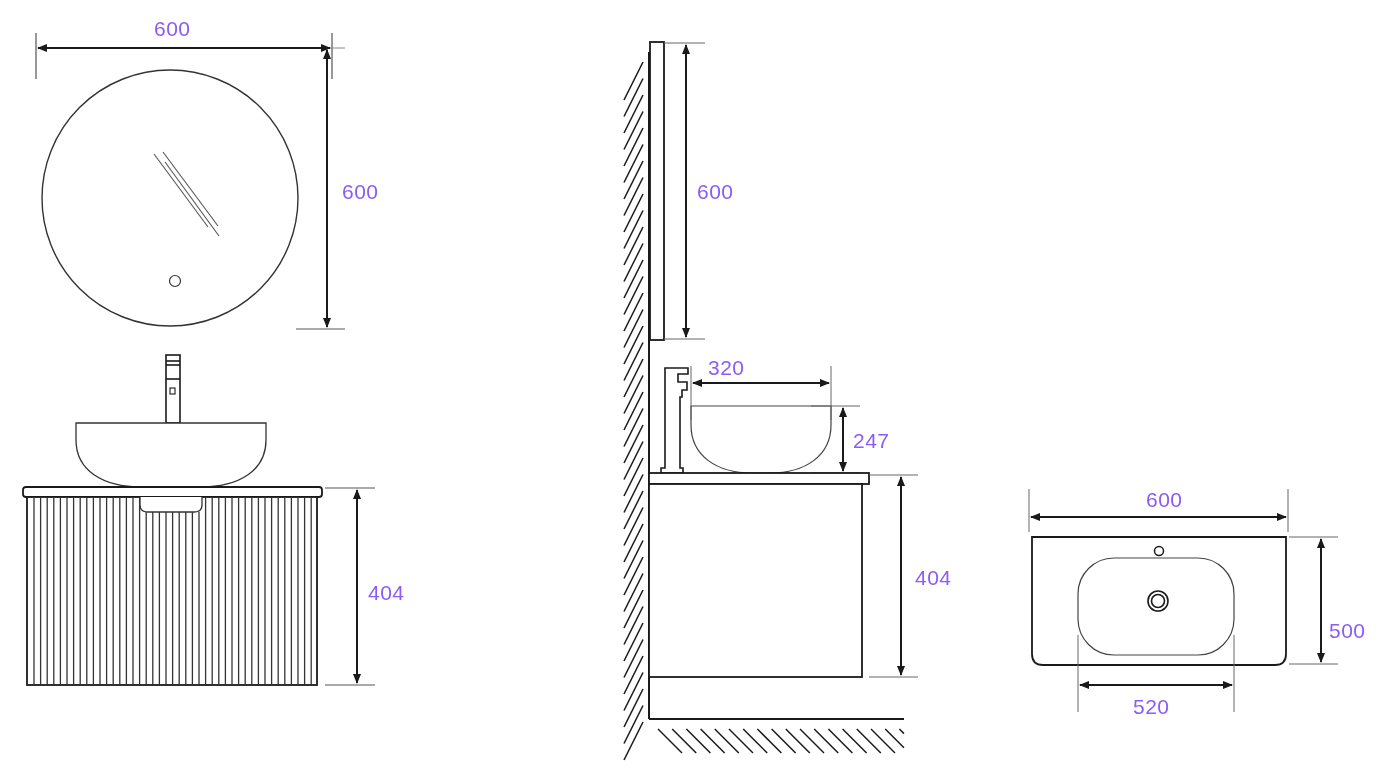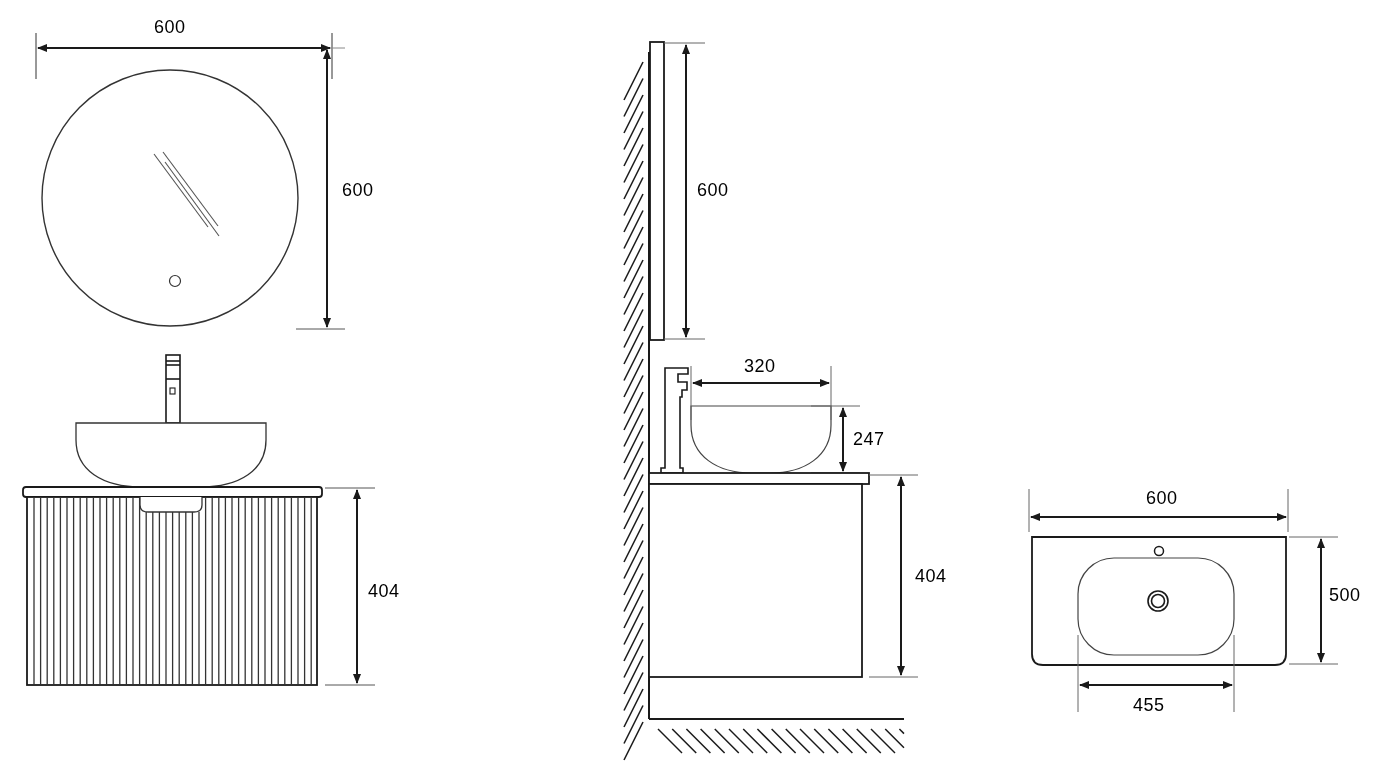--- a/index.html
+++ b/index.html
@@ -1,18 +1,18 @@
 <!DOCTYPE html>
 <html><head>
   <meta charset="utf-8">
   <style>
     html, body { margin: 0; padding: 0; background: #ffffff; }
     body { width: 1397px; height: 774px; overflow: hidden; position: relative; font-family: "Liberation Sans", sans-serif; }
     #canvas { position: absolute; left: 0; top: 0; width: 1397px; height: 774px; }
-    .dim-label { position: absolute; font-family: "Liberation Sans", sans-serif; font-size: 18px; color: #000000; line-height: 1; letter-spacing: 0.5px; }
+    .dim-label { position: absolute; font-family: "Liberation Sans", sans-serif; font-size: 21px; color: #8b5cf6; line-height: 1; letter-spacing: 0.5px; }
   </style>
 </head>
 <body>
 
 <svg id="canvas" width="1397" height="774" viewBox="0 0 1397 774" xmlns="http://www.w3.org/2000/svg">
   <defs>
     <marker id="arr" viewBox="0 0 10 10" refX="9" refY="5" markerWidth="10" markerHeight="10" markerUnits="userSpaceOnUse" orient="auto-start-reverse">
       <path d="M0,1 L10,5 L0,9 Z" fill="#1a1a1a"></path>
     </marker>
   </defs>
@@ -221,19 +221,19 @@
     <line x1="1234" y1="635" x2="1234" y2="712" stroke="#666" stroke-width="1"></line>
     <line x1="1080" y1="685" x2="1232" y2="685" stroke="#1a1a1a" stroke-width="2" marker-start="url(#arr)" marker-end="url(#arr)"></line>
   </g>
 </svg>
 
 <div class="dim-label" style="left:154px; top:18px;">600</div>
 <div class="dim-label" style="left:342px; top:181px;">600</div>
 <div class="dim-label" style="left:368px; top:582px;">404</div>
 
 <div class="dim-label" style="left:697px; top:181px;">600</div>
-<div class="dim-label" style="left:744px; top:357px;text-align:right;">320</div>
+<div class="dim-label" style="left:708px; top:357px;text-align:right;">320</div>
 <div class="dim-label" style="left:853px; top:430px;">247</div>
 <div class="dim-label" style="left:915px; top:567px;">404</div>
 
 <div class="dim-label" style="left:1146px; top:489px;">600</div>
-<div class="dim-label" style="left:1329px; top:586px;">500</div>
-<div class="dim-label" style="left:1133px; top:696px;">455</div>
+<div class="dim-label" style="left:1329px; top:620px;">500</div>
+<div class="dim-label" style="left:1133px; top:696px;">520</div>
 
 </body></html>

